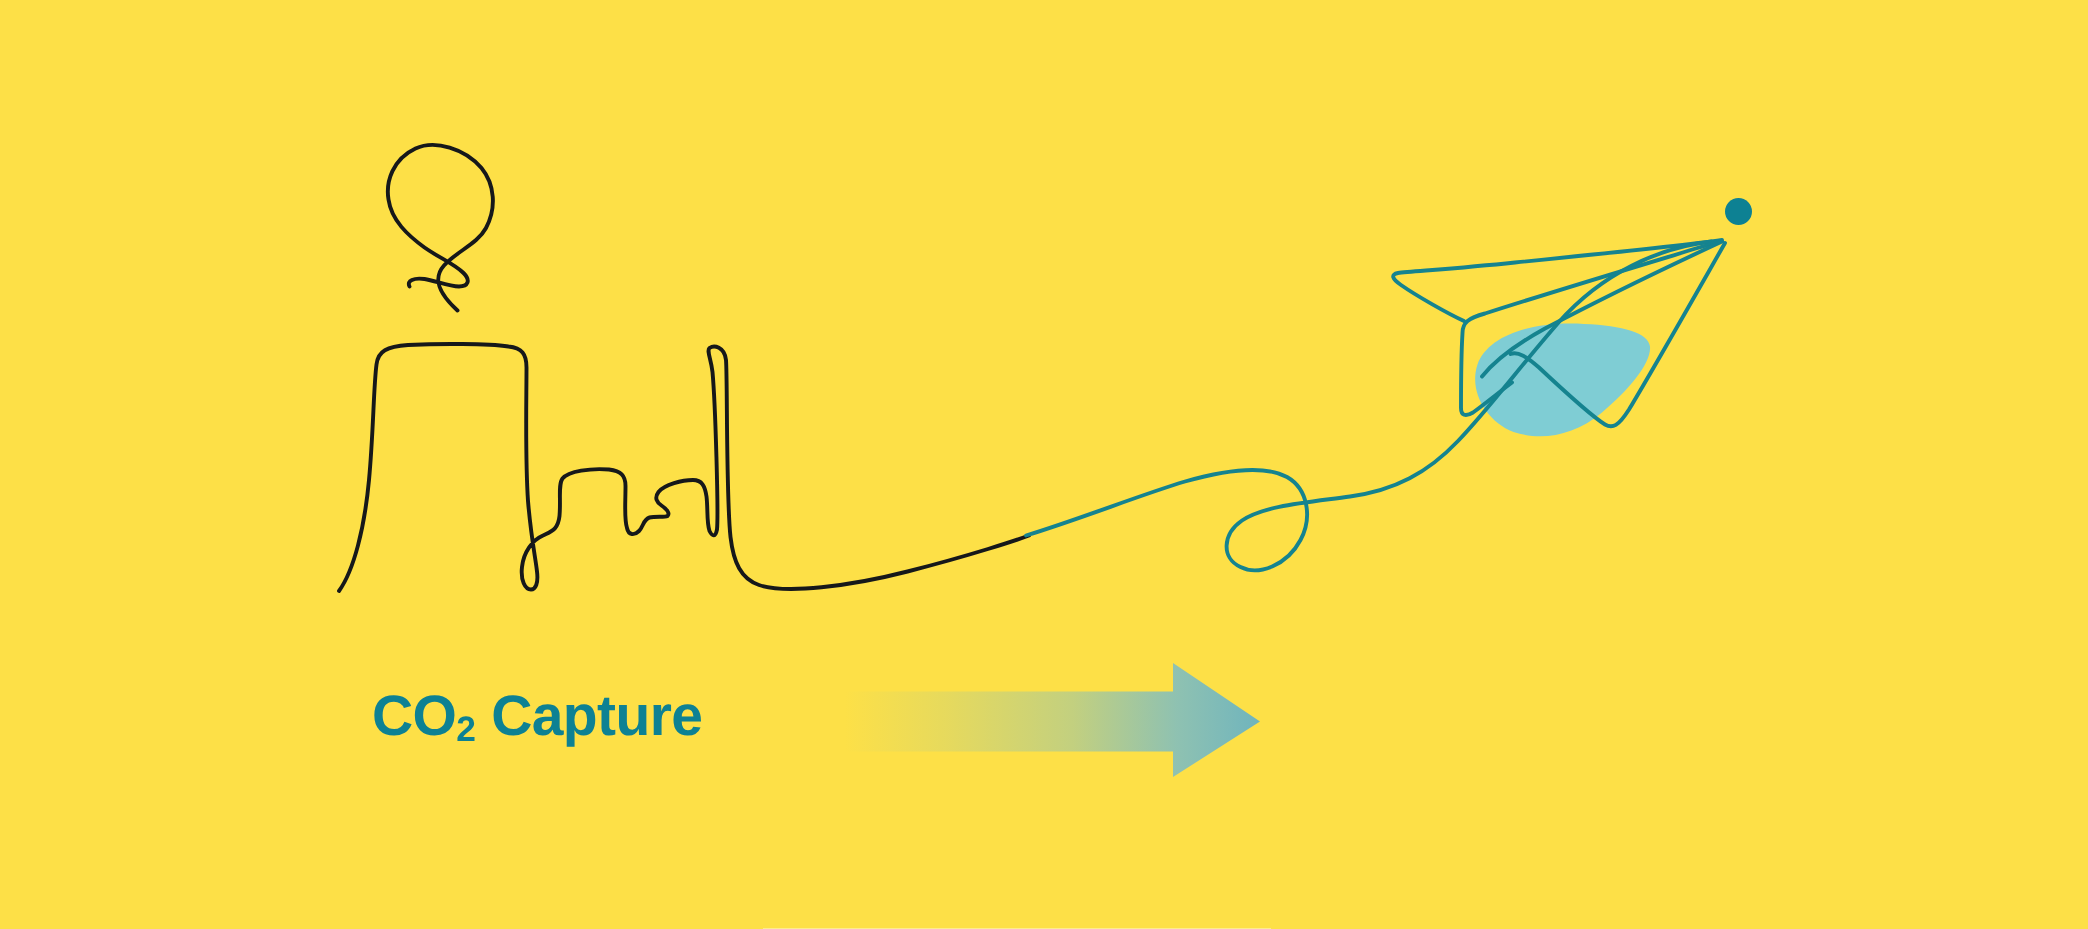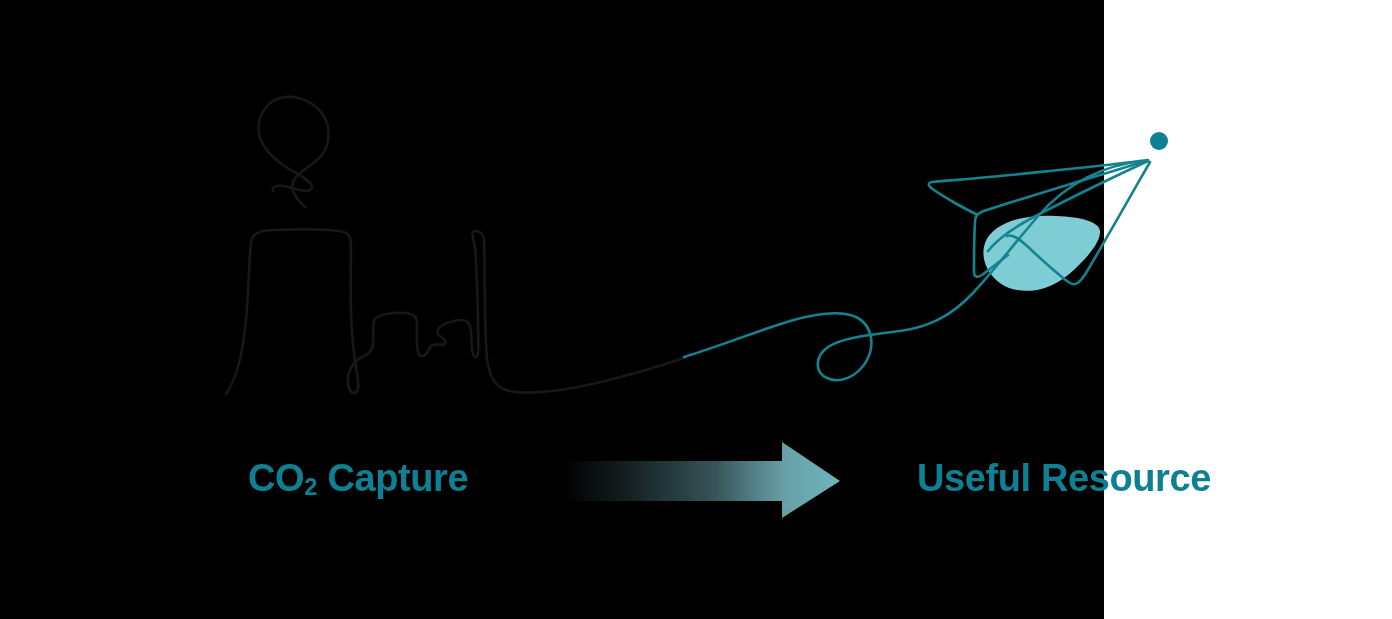--- a/index.html
+++ b/index.html
@@ -7,23 +7,23 @@
     padding: 0;
   }
   body {
     width: 1392px;
     height: 619px;
     overflow: hidden;
     font-family: "Liberation Sans", sans-serif;
   }
   #scene {
     position: relative;
-    width: 1104px;
+    width: 1392px;
     height: 619px;
-    background: #000000;
+    background: #fde047;
   }
   #art {
     position: absolute;
     left: 0;
     top: 0;
     width: 1392px;
     height: 619px;
     display: block;
   }
   .label {
@@ -162,15 +162,14 @@
              L 840 481
              L 782 518
              L 782 501
              L 563 501 Z" fill="url(#arrowGrad)"></path>
   </svg>
 
   <div class="label" id="label-left">
     <span>CO</span><sub>2</sub><span> Capture</span>
   </div>
 
-  <div class="label" id="label-right">Useful Resource</div>
 
 </div>
 
 </body></html>

